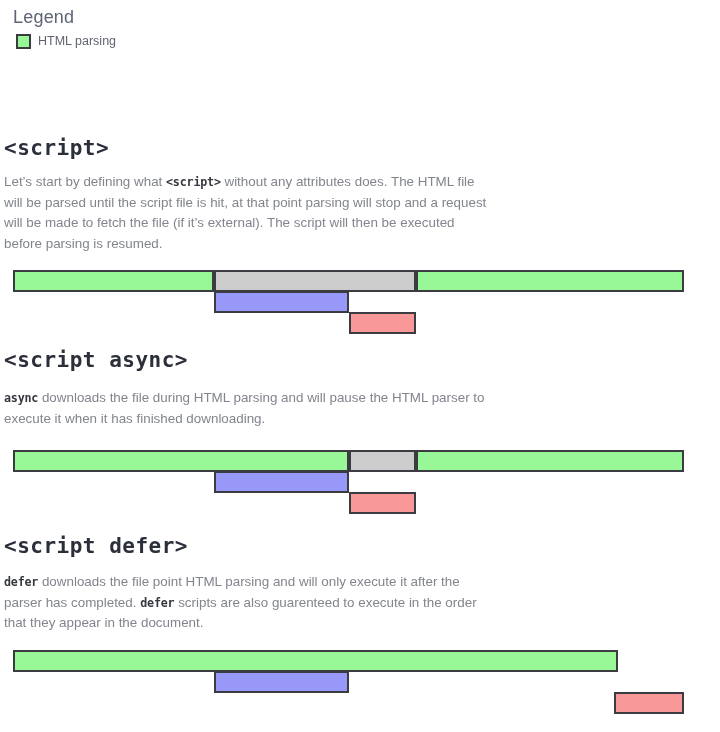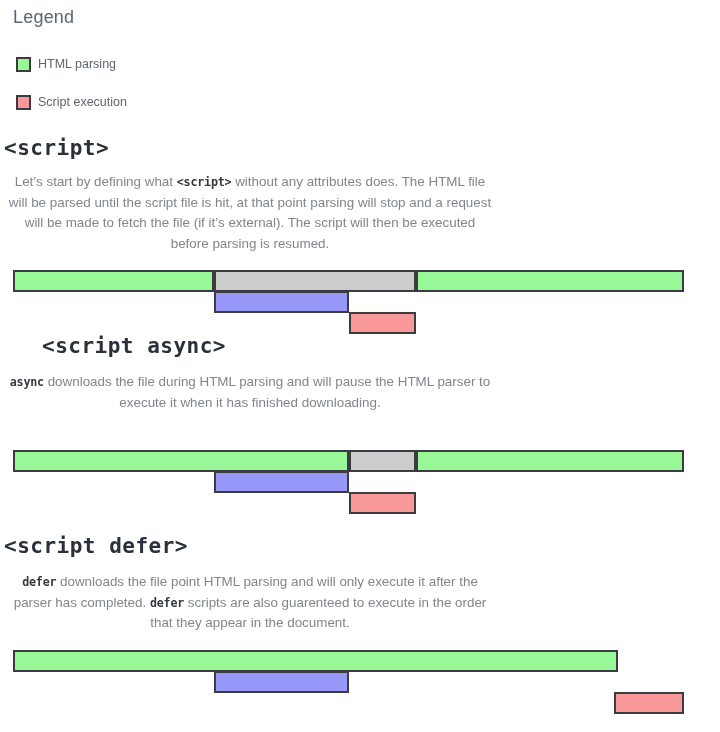--- a/index.html
+++ b/index.html
@@ -29,23 +29,22 @@
     line-height: 26px;
   }
   .legend-list {
     position: absolute;
     left: 16px;
     top: 34px;
     width: 400px;
   }
   .legend-row {
     display: flex;
-    align-items: flex-end;
+    align-items: flex-start;
     height: 23px;
-    margin-top: 15px;
   }
   .legend-swatch {
     width: 15px;
     height: 15px;
     box-sizing: border-box;
     border: 2px solid #3b3b42;
     margin-right: 7px;
     flex: 0 0 auto;
   }
   .legend-label {
@@ -66,21 +65,20 @@
     letter-spacing: 0.5px;
     white-space: nowrap;
   }
   .section-para {
     position: absolute;
     left: 4px;
     width: 492px;
     font-size: 13.4px;
     line-height: 20.5px;
     color: #82858d;
-    text-align: center;
   }
   .section-para code {
     font-family: "DejaVu Sans Mono", "Liberation Mono", monospace;
     font-size: 11.7px;
     font-weight: 700;
     color: #35383f;
     letter-spacing: -0.2px;
   }
 
   
@@ -99,31 +97,27 @@
 </head>
 <body>
 
 <div class="legend-title">Legend</div>
 
 <div class="legend-list">
     <div class="legend-row">
       <span class="legend-swatch" style="background: rgb(152, 248, 152);"></span>
       <span class="legend-label">HTML parsing</span>
     </div>
-    <div class="legend-row">
-      <span class="legend-swatch" style="background: rgb(248, 152, 152);"></span>
-      <span class="legend-label">Script execution</span>
-    </div>
   </div>
 
 <div id="sections-root">
     <div class="section-heading" style="top: 136px;">&lt;script&gt;</div>
     <div class="section-para" style="top: 172px;"><span>Let’s start by defining what </span><code>&lt;script&gt;</code><span> without any attributes does. The HTML file will be parsed until the script file is hit, at that point parsing will stop and a request will be made to fetch the file (if it’s external). The script will then be executed before parsing is resumed.</span></div>
-    <div class="section-heading" style="top: 334px; margin-left: 38px;">&lt;script async&gt;</div>
-    <div class="section-para" style="top: 372px;"><code>async</code><span> downloads the file during HTML parsing and will pause the HTML parser to execute it when it has finished downloading.</span></div>
+    <div class="section-heading" style="top: 348px;">&lt;script async&gt;</div>
+    <div class="section-para" style="top: 388px;"><code>async</code><span> downloads the file during HTML parsing and will pause the HTML parser to execute it when it has finished downloading.</span></div>
     <div class="section-heading" style="top: 534px;">&lt;script defer&gt;</div>
     <div class="section-para" style="top: 572px;"><code>defer</code><span> downloads the file point HTML parsing and will only execute it after the parser has completed. </span><code>defer</code><span> scripts are also guarenteed to execute in the order that they appear in the document.</span></div>
   </div>
 
 <div id="diagrams-root">
     <div class="diagram" style="top: 270px; height: 67px;">
       <div class="bar" title="HTML parsing" style="background: rgb(152, 248, 152); left: 13px; width: 201px; top: 0px;"></div>
       <div class="bar" title="HTML parsing paused" style="background: rgb(204, 204, 204); left: 214px; width: 202px; top: 0px;"></div>
       <div class="bar" title="HTML parsing" style="background: rgb(152, 248, 152); left: 416px; width: 268px; top: 0px;"></div>
       <div class="bar" title="Script download" style="background: rgb(152, 152, 248); left: 214px; width: 135px; top: 21px;"></div>

